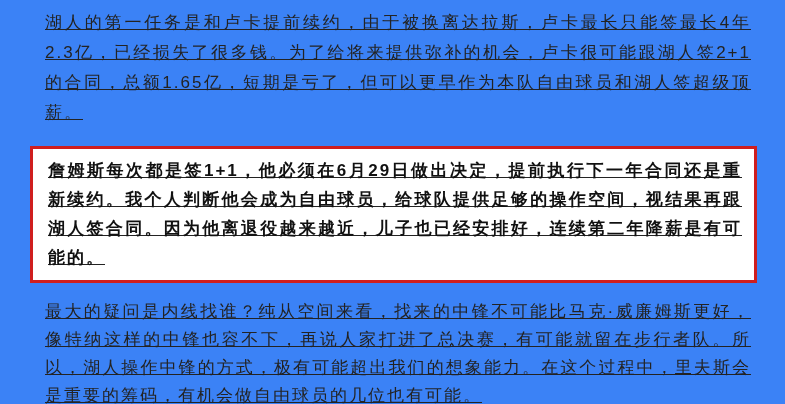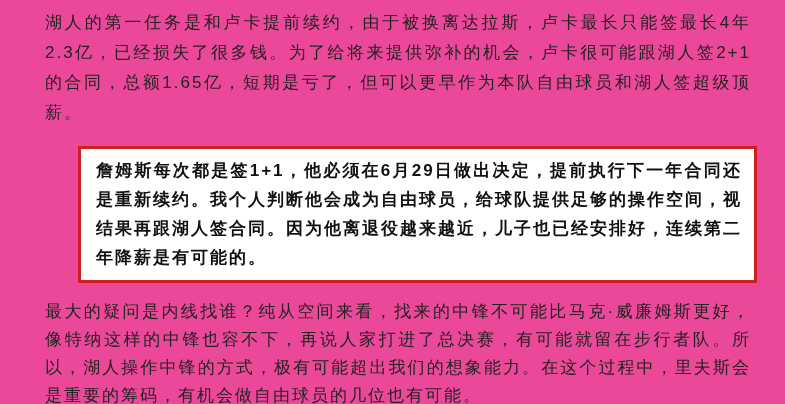--- a/index.html
+++ b/index.html
@@ -8,36 +8,36 @@
     width: 785px;
     height: 404px;
     overflow: hidden;
     font-family: "Liberation Sans", "DejaVu Sans", sans-serif;
     color: #232323;
   }
   .page {
     width: 785px;
     height: 404px;
     padding: 8px 28px 0 30px;
-    background: #ec4899;
+    background: #3b82f6;
+    text-decoration: underline;
   }
   .para {
     font-size: 17px;
     line-height: 30px;
     letter-spacing: 2px;
     text-align: justify;
     color: #232323;
     padding: 0 6px 0 15px;
   }
   .highlight-box {
     margin-top: 18px;
     border: 3px solid #cf1e1e;
     padding: 7px 10px 8px 12px;
     background: #ffffff;
-    margin-left: 48px;
   }
   .highlight-box .para {
     font-weight: 700;
     color: #111111;
     line-height: 29px;
     padding: 0 2px 0 3px;
   }
   .para.last {
     margin-top: 15px;
     line-height: 28px;

